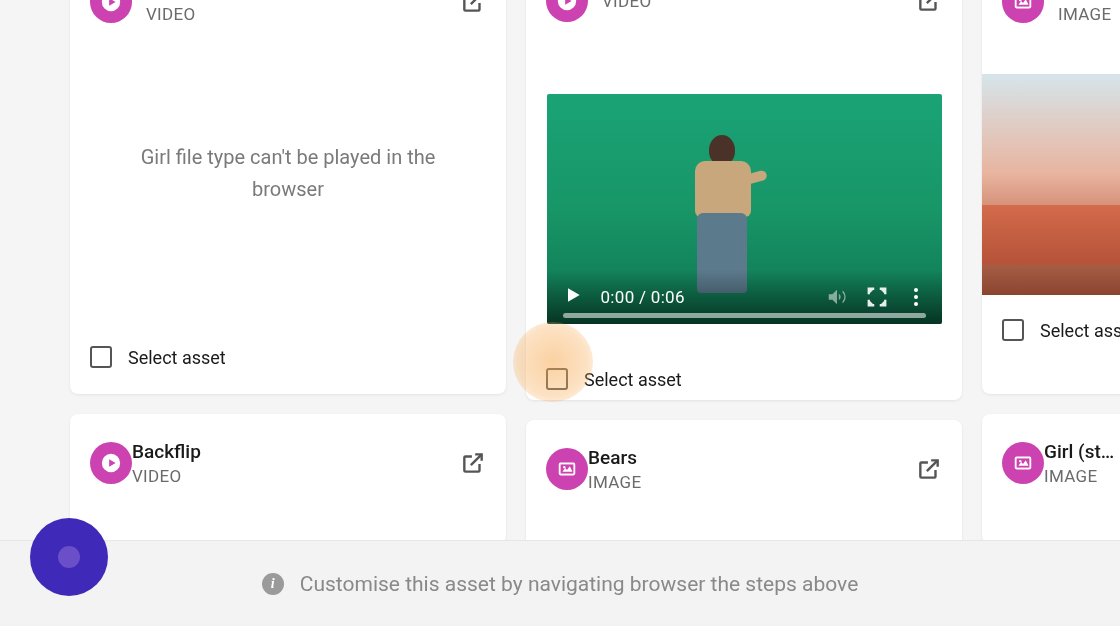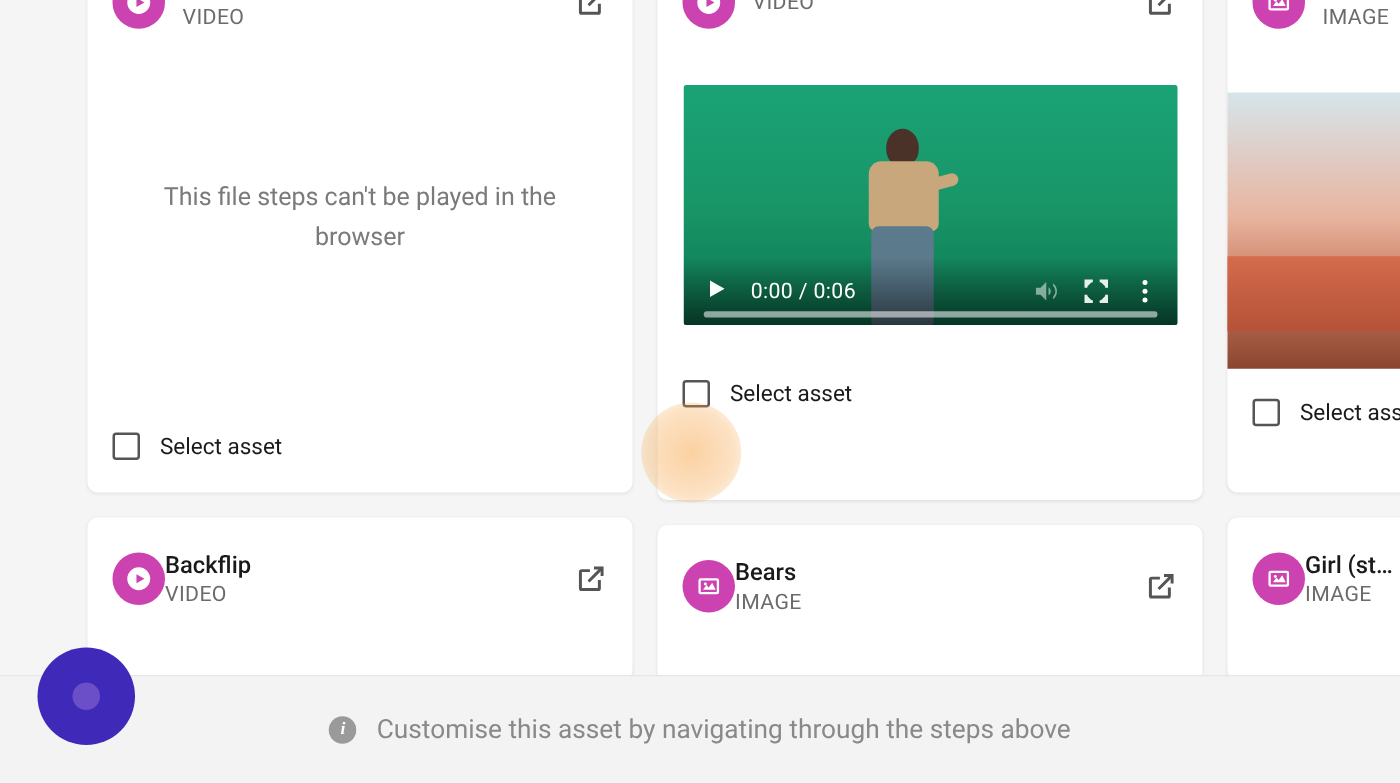--- a/index.html
+++ b/index.html
@@ -67,22 +67,22 @@
       font-size: 20px;
       color: #7a7a7a;
       line-height: 1.6;
     }
     .preview-video {
       padding: 0;
       position: relative;
     }
     .video-frame {
       width: 395px;
-      height: 192px;
-      margin: 44px auto 0;
+      height: 230px;
+      margin: 72px auto 0;
       background: linear-gradient(180deg, #1aa376 0%, #189668 50%, #0e7450 100%);
       position: relative;
       border-radius: 2px;
       overflow: hidden;
     }
     .person {
       position: absolute;
       left: 36%;
       top: 18%;
       width: 82px;
@@ -238,21 +238,21 @@
         </div>
         <div class="open-icon">
           <svg viewBox="0 0 24 24" fill="none" stroke="currentColor" stroke-width="2.2">
               <path d="M18 13v6a1 1 0 0 1-1 1H5a1 1 0 0 1-1-1V7a1 1 0 0 1 1-1h6"></path>
               <path d="M14 4h6v6"></path>
               <path d="M10 14 20 4"></path>
             </svg>
         </div>
       </div>
       <div class="preview-unsupported">
-        <span>This file steps can't be played in the browser</span>
+        <span>Girl file type can't be played in the browser</span>
       </div>
       <div class="card-footer">
         <div class="checkbox"></div>
         <span class="select-label">Select asset</span>
       </div>
     </div>
 
     <div class="card" style="height:130px;">
       <div class="card-small-header">
         <div class="type-icon">
@@ -401,14 +401,14 @@
   </div>
 
 </div>
 
 <div class="highlight-circle"></div>
 
 <div class="fab"></div>
 
 <div class="bottom-bar">
   <div class="info-icon">i</div>
-  <span class="info-text">Customise this asset by navigating through the steps above</span>
+  <span class="info-text">Customise this asset by navigating browser the steps above</span>
 </div>
 
 </body></html>

